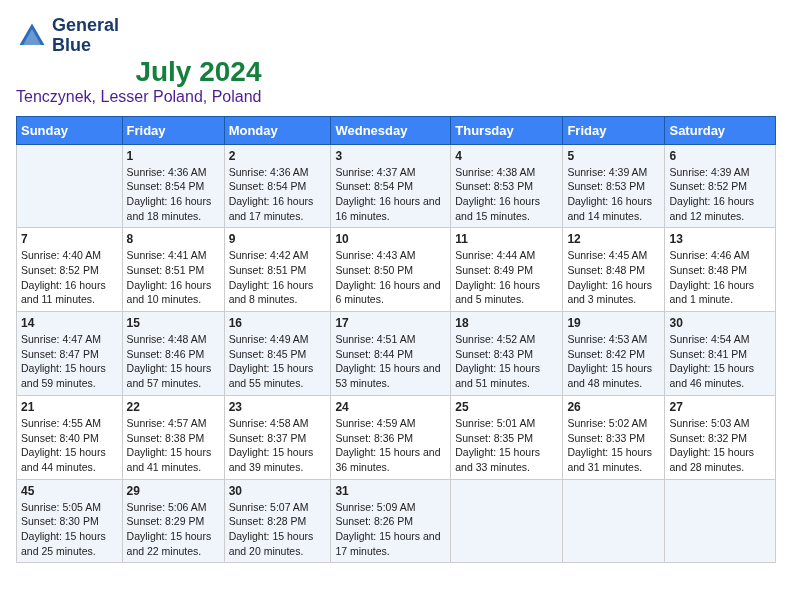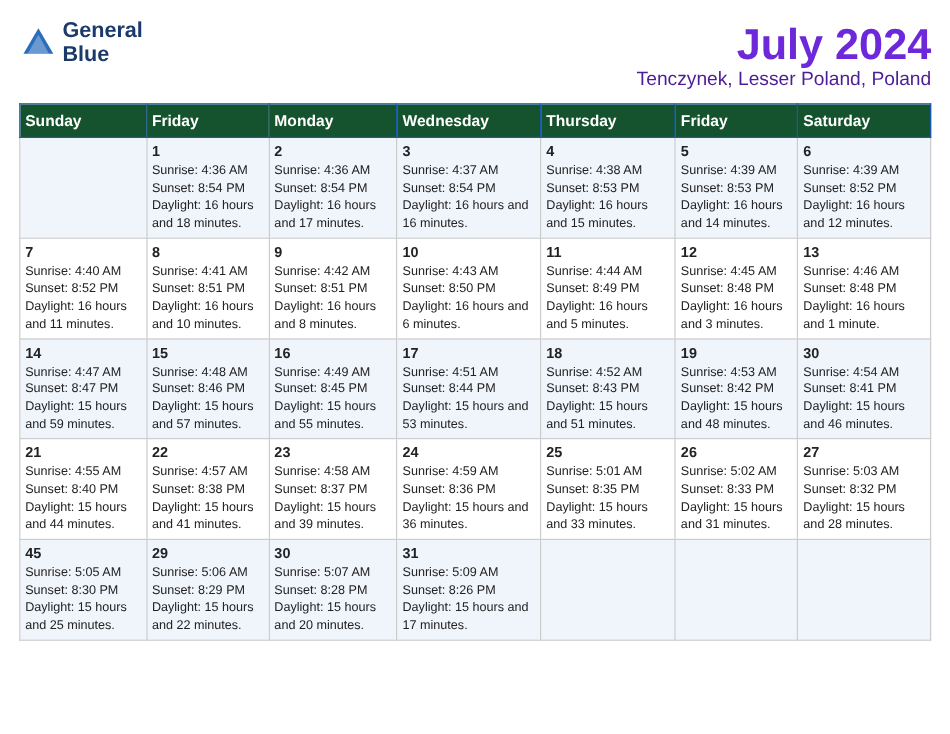--- a/index.html
+++ b/index.html
@@ -8,55 +8,56 @@
       background: #fff;
       width: 792px;
       min-height: 612px;
       padding: 16px;
     }
     .header-area {
       display: flex;
       justify-content: space-between;
       align-items: flex-start;
       margin-bottom: 10px;
+      flex-direction: column;
     }
     .logo {
       display: flex;
       align-items: center;
       gap: 4px;
     }
     .logo-text {
       font-size: 18px;
       font-weight: bold;
       color: #1a3a6b;
       line-height: 1.1;
     }
     .logo-icon {
       width: 32px;
       height: 32px;
     }
     .title-area {
       text-align: right;
     }
     .main-title {
-      font-size: 36px;
-      font-weight: bold;
-      color: #6d28d9;
+      font-size: 28px;
+      font-weight: bold;
+      color: #15803d;
     }
     .subtitle {
       font-size: 16px;
       color: #4c1d95;
     }
     table {
       width: 100%;
       border-collapse: collapse;
       font-size: 11px;
     }
     thead tr th {
-      background-color: #14532d;
+      background-color: #3b82f6;
       color: #fff;
       padding: 6px 4px;
       text-align: left;
       font-size: 13px;
       font-weight: bold;
       border: 1px solid #1a5aaa;
     }
     tbody tr td {
       border: 1px solid #ccc;
       padding: 4px 4px;

